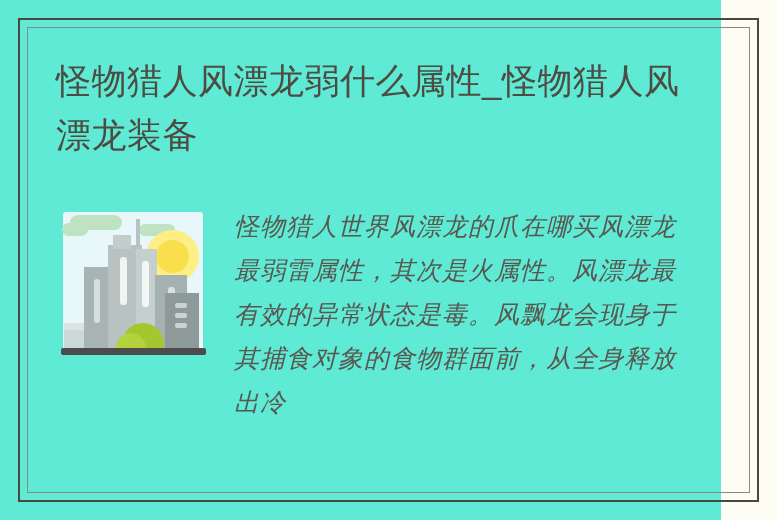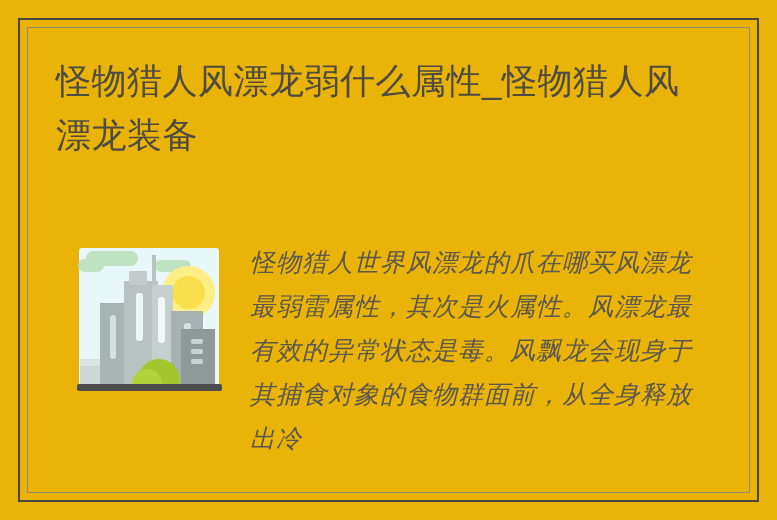--- a/index.html
+++ b/index.html
@@ -9,23 +9,23 @@
   body {
     width: 777px;
     height: 520px;
     background: #fdfdf4;
     font-family: "Liberation Sans", "DejaVu Sans", sans-serif;
     overflow: hidden;
   }
 
   .page {
     position: relative;
-    width: 777px;
+    width: 721px;
     height: 520px;
-    background: #eab308;
+    background: #5eead4;
     box-sizing: border-box;
   }
 
   
   .frame-outer {
     position: absolute;
     left: 18px;
     top: 18px;
     width: 741px;
     height: 484px;
@@ -52,26 +52,25 @@
     line-height: 54px;
     font-weight: 400;
     color: #4e4b42;
     letter-spacing: 0.5px;
     white-space: pre-line;
   }
 
   
   .content {
     position: absolute;
-    left: 72px;
+    left: 56px;
     top: 205px;
     width: 640px;
     display: flex;
     align-items: flex-start;
-    margin-top: 36px;
   }
 
   .thumb {
     position: relative;
     width: 154px;
     height: 155px;
     flex: 0 0 154px;
     overflow: hidden;
     background: transparent;
   }

